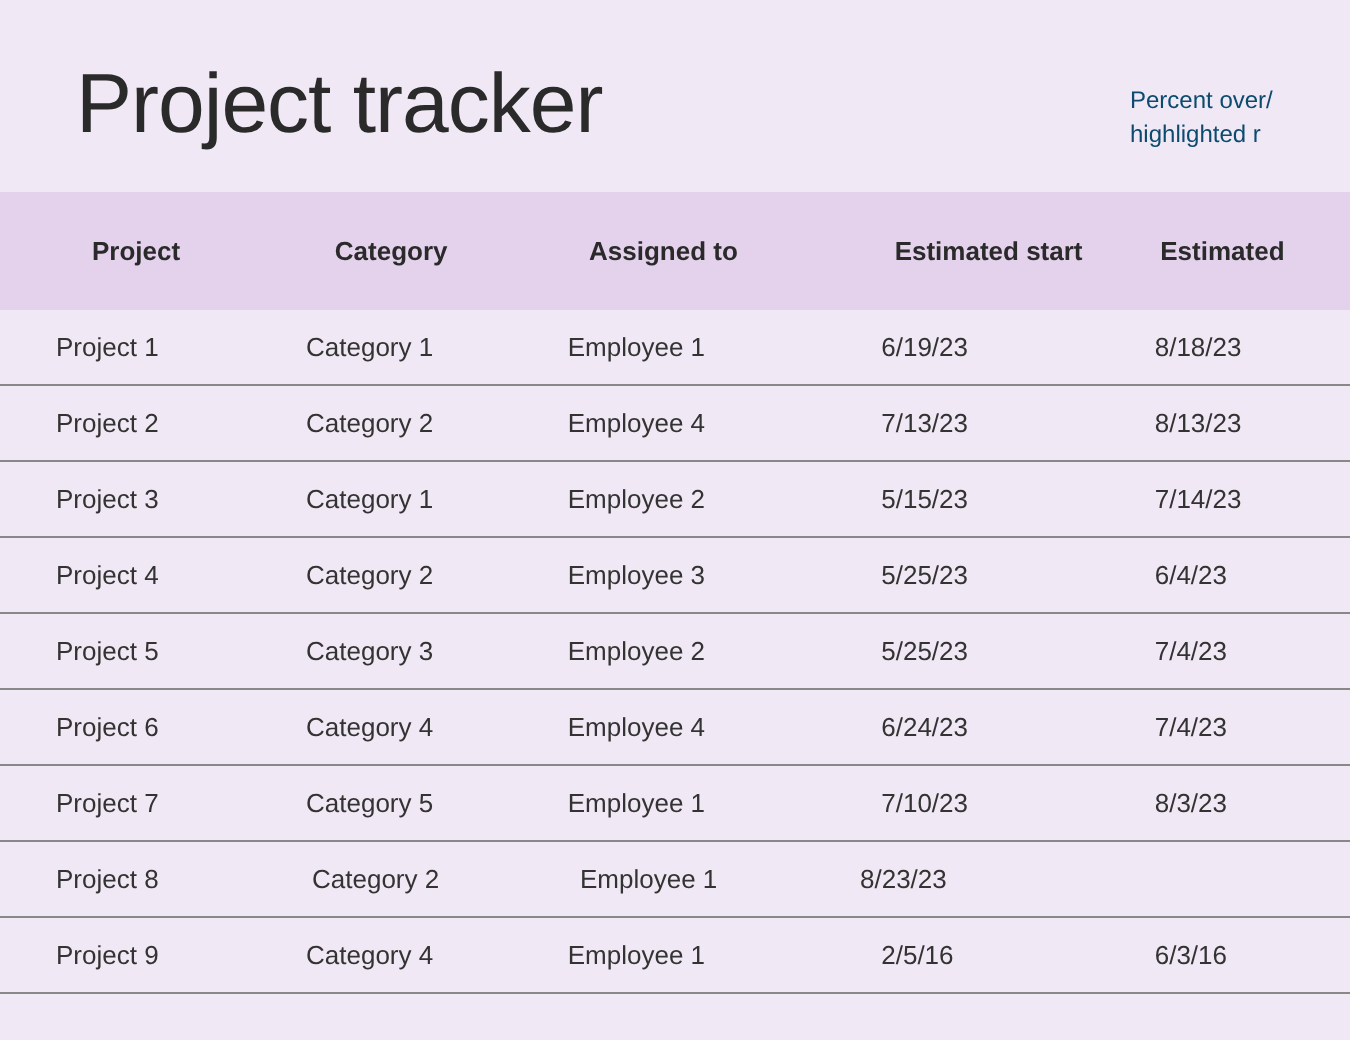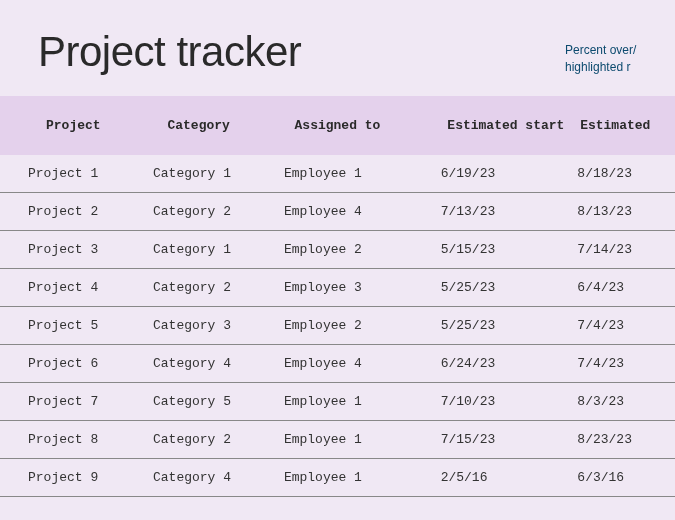--- a/index.html
+++ b/index.html
@@ -26,21 +26,20 @@
     position: absolute;
     top: 42px;
     left: 565px;
     font-size: 12px;
     color: #0c4a6e;
     line-height: 1.4;
     white-space: nowrap;
   }
   .table {
     width: 100%;
-    font-family: Liberation Mono, monospace;
   }
   .thead {
     background: #e4d1ec;
     display: flex;
     padding: 22px 0 22px 46px;
     font-size: 13px;
     font-weight: bold;
     color: #2a2a2a;
   }
   .row {
@@ -122,21 +121,20 @@
         <div class="col-project">Project 7</div>
         <div class="col-category">Category 5</div>
         <div class="col-assigned">Employee 1</div>
         <div class="col-start">7/10/23</div>
         <div class="col-end">8/3/23</div>
       </div>
       <div class="row">
         <div class="col-project">Project 8</div>
         <div class="col-category">Category 2</div>
         <div class="col-assigned">Employee 1</div>
-        <div class="col-start">7/15/23</div>
         <div class="col-end">8/23/23</div>
       </div>
       <div class="row">
         <div class="col-project">Project 9</div>
         <div class="col-category">Category 4</div>
         <div class="col-assigned">Employee 1</div>
         <div class="col-start">2/5/16</div>
         <div class="col-end">6/3/16</div>
       </div>
     </div>

